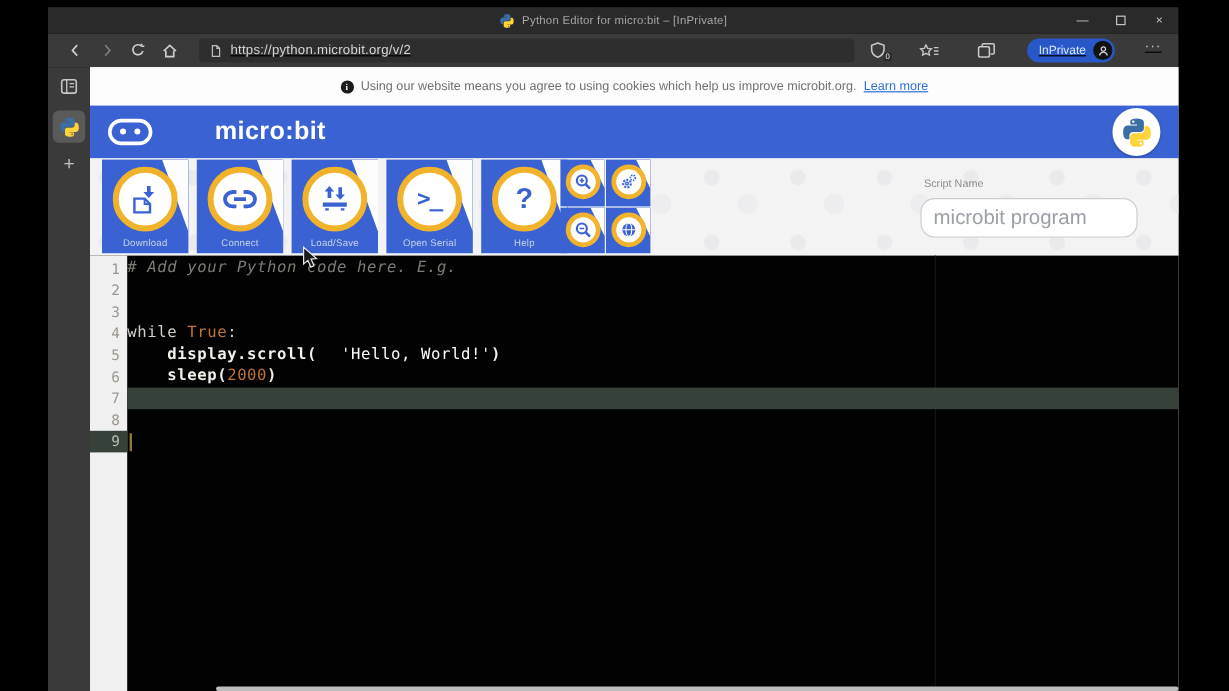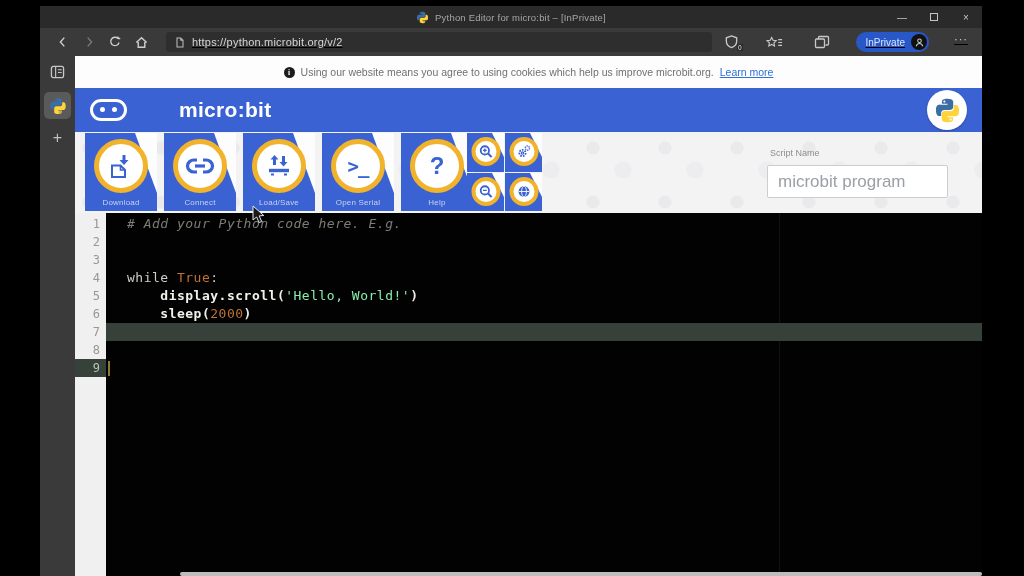--- a/index.html
+++ b/index.html
@@ -83,41 +83,41 @@
   .stile::after { content:""; position:absolute; top:0; right:0; width:12px; height:24px;
                   background:#fdfdfd; clip-path:polygon(0 0,100% 0,100% 100%); }
   .sm-circle { position:absolute; top:4px; left:50%; transform:translateX(-50%); width:29px;
                height:29px; background:#fff; border:4px solid #f2b32c; border-radius:50%;
                display:flex; align-items:center; justify-content:center; z-index:2; }
   .glyph-serial { font-family:"DejaVu Sans Mono", monospace; font-weight:bold; font-size:15px;
                   color:#3a62d2; letter-spacing:-1px; }
   .glyph-help { font-size:24px; font-weight:bold; color:#3a62d2; }
   .scriptname-label { position:absolute; left:695px; top:16px; font-size:9px; color:#8d8d8d; }
   .scriptname-input { position:absolute; left:692px; top:33px; width:181px; height:33px;
-                      border:1.5px solid #cdcdcd; border-radius:2px; background:#fff;
+                      border:1.5px solid #cdcdcd; border-radius:12px; background:#fff;
                       padding:0 10px; font-size:17px; color:#9aa0a6;
                       font-family:"Liberation Sans", sans-serif; outline:none; }
 
   
   .editor { position:absolute; left:0; top:157px; width:100%; height:363px; background:#020202; }
   .gutter { position:absolute; left:0; top:0; bottom:0; width:31px; background:#f0f0f0;
             padding-top:2px; }
   .gutter-num { height:18px; line-height:18px; text-align:right; padding-right:6px;
                 font-family:"DejaVu Sans Mono", monospace; font-size:12px; color:#9c968f; }
   .gutter-num.active { background:#36413a; color:#b9c0b6; }
   .code-area { position:absolute; left:31px; right:0; top:0; bottom:0; padding-top:2px; }
-  .code-line { height:18px; line-height:18px; white-space:pre; padding-left:21px;
+  .code-line { height:18px; line-height:18px; white-space:pre; padding-left:0;
                font-family:"DejaVu Sans Mono", monospace; font-size:13px; letter-spacing:.5px; }
   .code-line.active { background:#36413a; }
   .tk-comment { color:#7d7d75; font-style:italic; }
   .tk-plain   { color:#cfcfc8; }
   .tk-bold    { color:#f2f2ea; font-weight:bold; }
   .tk-const   { color:#bf7335; }
   .tk-num     { color:#bf7335; }
-  .tk-str     { color:#86efac; }
+  .tk-str     { color:#ffffff;margin-left:20px; }
   .tk-paren   { color:#eeeee6; font-weight:bold; }
   .seam { position:absolute; left:704px; top:0; bottom:0; width:1px; background:#121212; }
   .caret { position:absolute; left:33px; top:148px; width:2px; height:15px; background:#8c7a33; }
   .hscrollbar { position:absolute; left:105px; right:0; bottom:0; height:4px; background:#bdbdbd;
                 border-radius:2px; }
 
   .mouse-cursor { position:absolute; left:252px; top:205px; z-index:50; }
 
   svg { display:block; }
 </style>

